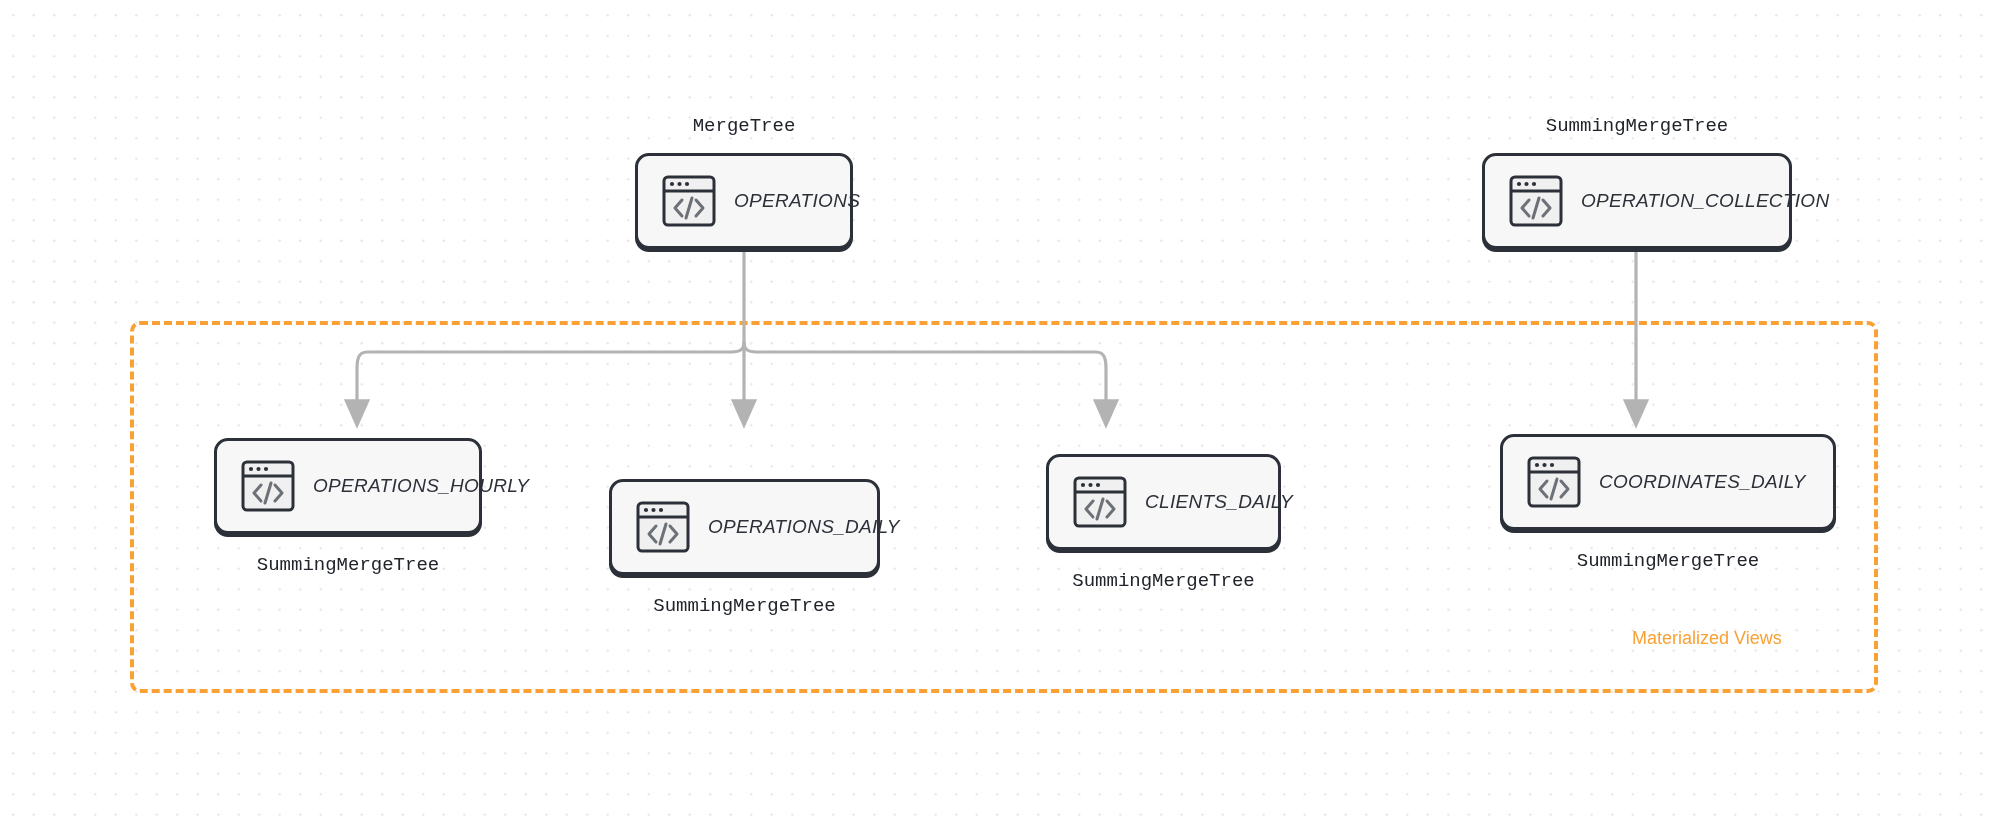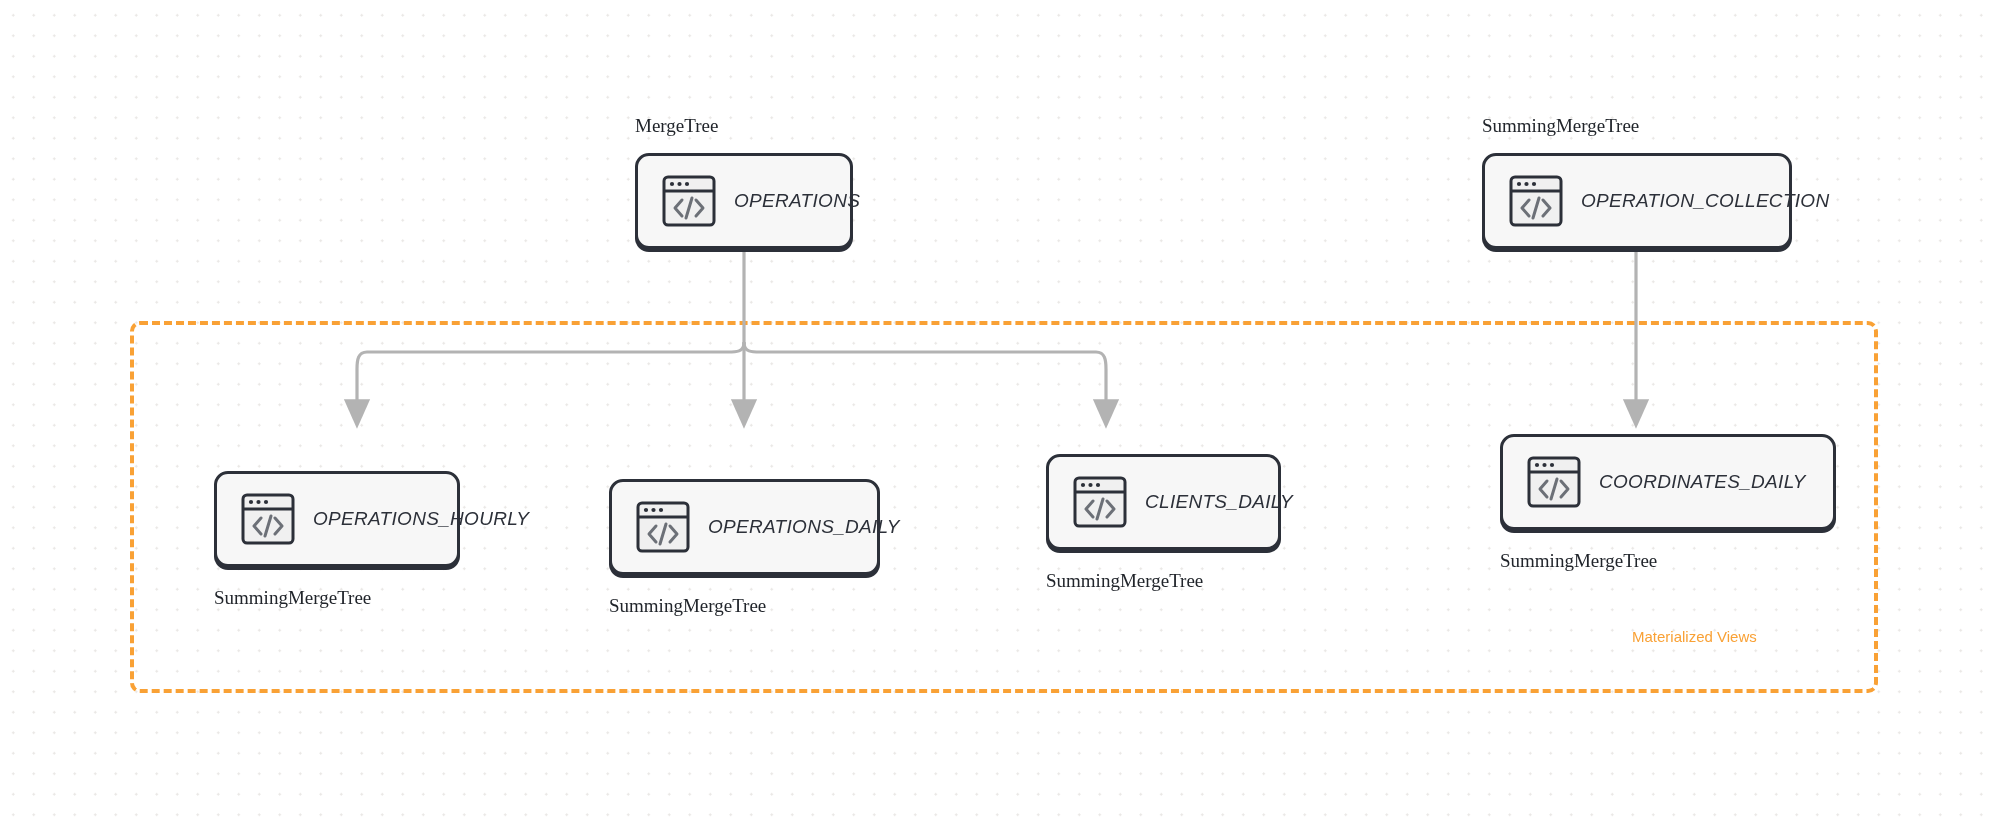--- a/index.html
+++ b/index.html
@@ -25,21 +25,21 @@
 
   
   .group-box {
     position: absolute;
     border: 4px dashed #f9a135;
     border-radius: 10px;
   }
   .group-label {
     position: absolute;
     color: #f9a135;
-    font-size: 15px;
+    font-size: 18px;
     font-family: "Liberation Sans", sans-serif;
     white-space: nowrap;
   }
 
   
   #edges {
     position: absolute;
     left: 0; top: 0;
     width: 2000px;
     height: 818px;
@@ -72,25 +72,25 @@
     font-style: italic;
     color: #2c3039;
     letter-spacing: .3px;
     white-space: nowrap;
     font-family: "Liberation Sans", sans-serif;
   }
   .node-engine {
     position: absolute;
     left: 0;
     width: 100%;
-    text-align: left;
+    text-align: center;
     font-size: 19px;
     color: #21252b;
     white-space: nowrap;
-    font-family: Liberation Serif, serif;
+    font-family: Liberation Mono, monospace;
   }
   .engine-above { bottom: calc(100% + 16px); }
   .engine-below { top: calc(100% + 20px); }
 </style>
 </head>
 <body>
 
 <div id="canvas">
 
   <div class="group-box" style="left:130px; top:321px; width:1748px; height:372px;"></div>
@@ -151,21 +151,21 @@
           <circle cx="10" cy="9" r="2.1" fill="#2c3039"></circle>
           <circle cx="17.5" cy="9" r="2.1" fill="#2c3039"></circle>
           <circle cx="25" cy="9" r="2.1" fill="#2c3039"></circle>
           <path d="M20,25 L13,33 L20,41 M34,25 L41,33 L34,41 M30,23 L24,43" fill="none" stroke="#6c7077" stroke-width="3" stroke-linecap="round" stroke-linejoin="round"></path>
         </svg>
       </span>
       <span class="node-title">OPERATION_COLLECTION</span>
     </div>
   </div>
 
-  <div class="node" style="left:214px; top:471px; width:246px;">
+  <div class="node" style="left:214px; top:438px; width:268px;">
     <div class="node-card">
       <span class="node-icon">
         <svg viewBox="0 0 54 52" xmlns="http://www.w3.org/2000/svg">
           <rect x="2" y="2" width="50" height="48" rx="4" ry="4" fill="#f0f0f0" stroke="#2c3039" stroke-width="3"></rect>
           <path d="M2,16 L52,16" stroke="#2c3039" stroke-width="3"></path>
           <circle cx="10" cy="9" r="2.1" fill="#2c3039"></circle>
           <circle cx="17.5" cy="9" r="2.1" fill="#2c3039"></circle>
           <circle cx="25" cy="9" r="2.1" fill="#2c3039"></circle>
           <path d="M20,25 L13,33 L20,41 M34,25 L41,33 L34,41 M30,23 L24,43" fill="none" stroke="#6c7077" stroke-width="3" stroke-linecap="round" stroke-linejoin="round"></path>
         </svg>

